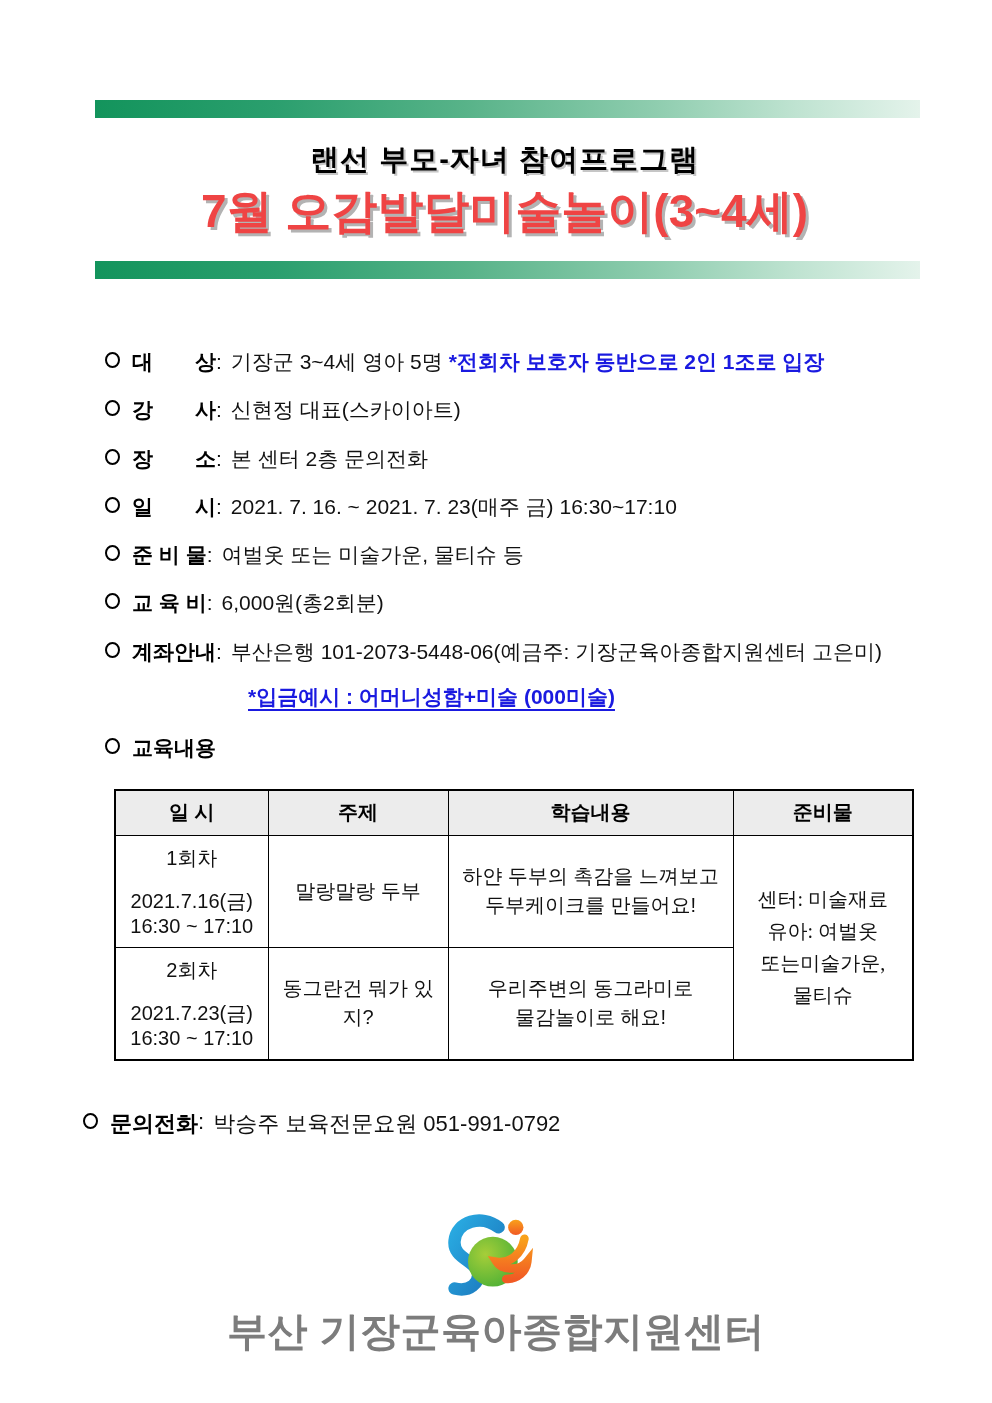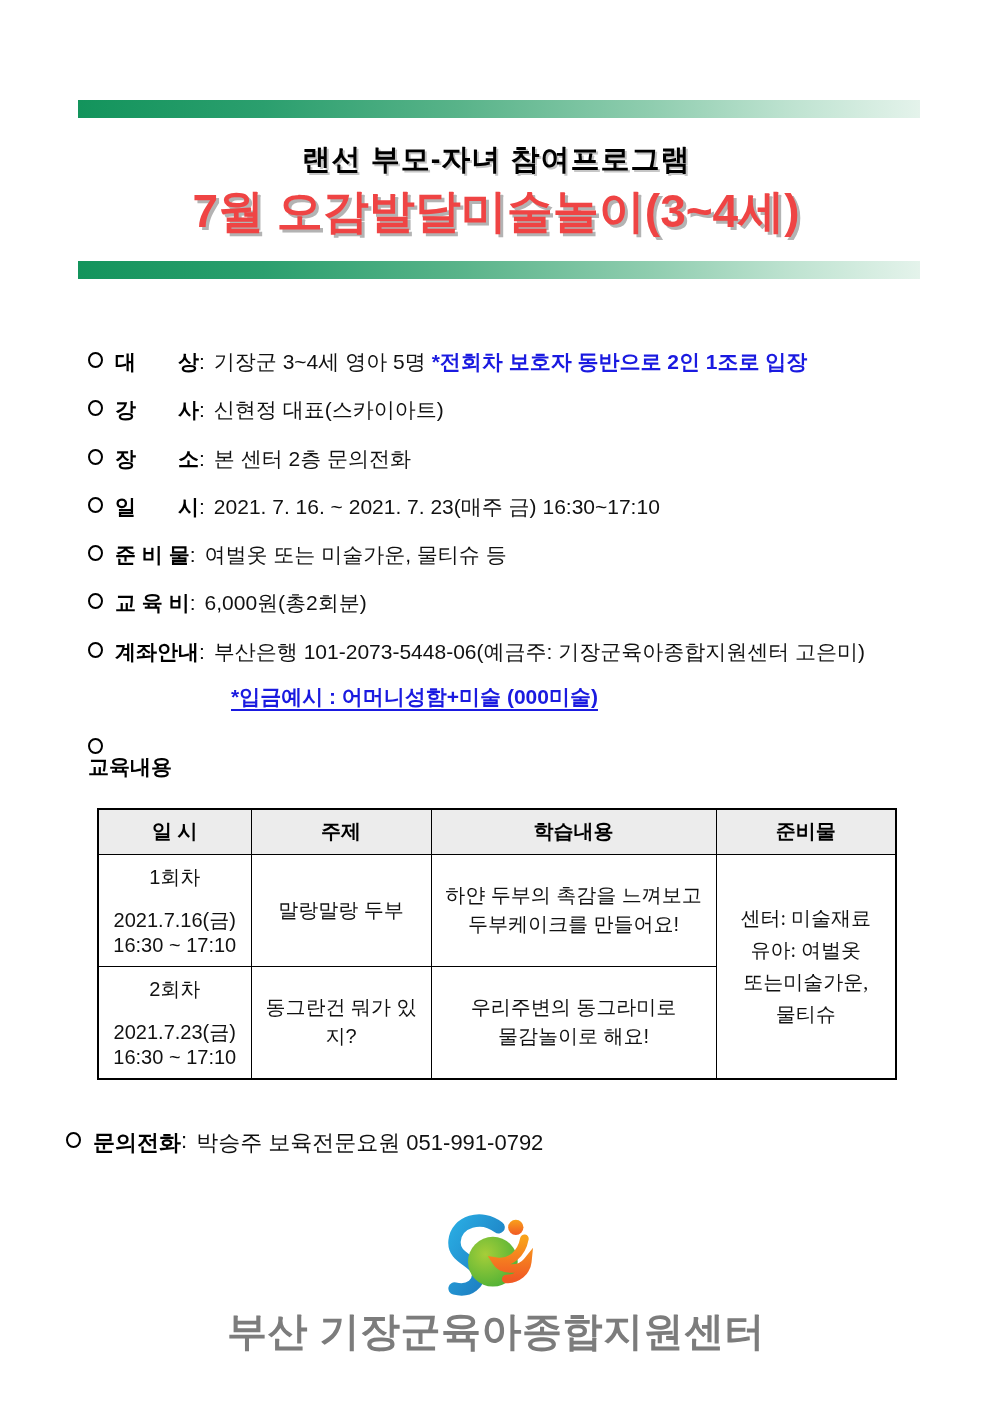--- a/index.html
+++ b/index.html
@@ -5,20 +5,21 @@
   * { margin:0; padding:0; box-sizing:border-box; }
   html,body { background:#fff; }
   .page {
     position:relative;
     width:992px; height:1403px;
     margin:0 auto;
     background:#ffffff;
     font-family:"Liberation Sans","DejaVu Sans",sans-serif;
     color:#111;
     overflow:hidden;
+    padding-left:17px;
   }
   .grad-bar {
     height:18px;
     margin-left:78px; margin-right:72px;
     background:linear-gradient(90deg,#13945c 0%,#2b9f6e 22%,#58b389 45%,#8fcdaf 68%,#bfe3d1 85%,#e4f3eb 100%);
   }
   .bar-top { margin-top:100px; }
   .header-text { text-align:center; }
   .subtitle {
     margin-top:22px;
@@ -42,21 +43,21 @@
   }
   .label { font-weight:bold; white-space:pre; color:#000; }
   .colon { font-weight:normal; }
   .value { margin-left:9px; }
   .highlight { color:#1a1ae0; font-weight:bold; margin-left:6px; }
   .deposit {
     margin:-4px 0 24px 143px;
     color:#1a1ae0; font-weight:bold; font-size:21px;
     text-decoration:underline; text-underline-offset:5px;
   }
-  .edu-heading-row { margin-bottom:0;flex-direction:column; }
+  .edu-heading-row { margin-bottom:0; }
   .edu-heading-row .label { white-space:normal; }
 
   table.schedule {
     margin:28px 0 0 97px;
     width:798px;
     border-collapse:collapse;
     font-size:20px;
     table-layout:fixed;
     border:2.5px solid #000;
   }

